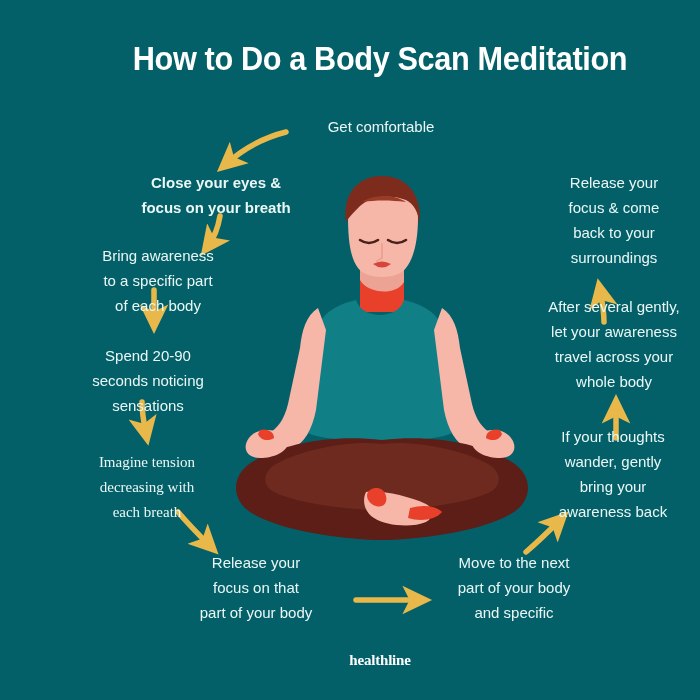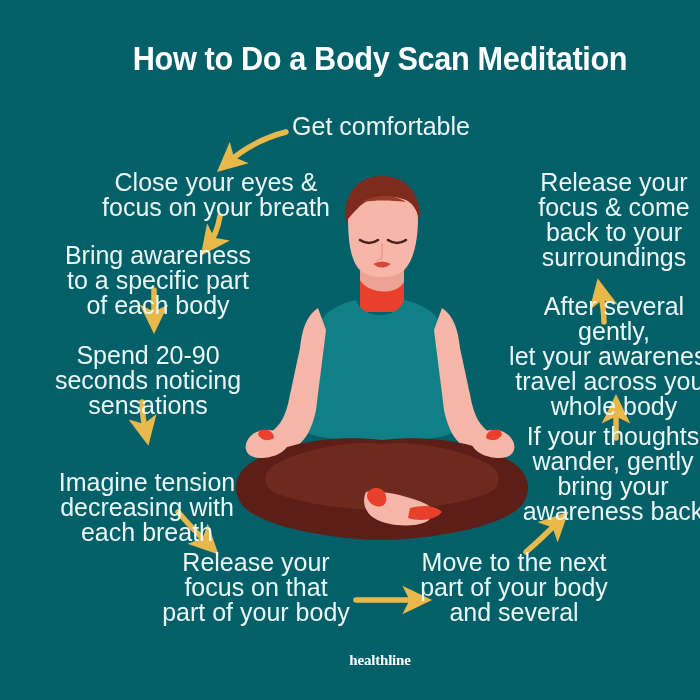--- a/index.html
+++ b/index.html
@@ -19,21 +19,21 @@
     font-weight:bold;
     letter-spacing:-0.4px;
     transform:scaleX(0.93);
     transform-origin:center top;
     white-space:nowrap;
   }
 
   .tbox{
     position:absolute;
     color:#eaf7f6;
-    font-size:25px;
+    font-size:15px;
     line-height:25px;
     white-space:pre-line;
   }
   .tc{text-align:center;}
 
   .logo{
     position:absolute;left:0;top:652px;width:700px;
     text-align:center;
     color:#ffffff;
     font-family:"Liberation Serif", serif;
@@ -161,42 +161,42 @@
       <path d="M496 552 C 510 540 520 530 530 520"></path>
       <path d="M586 438 C 586 426 586 416 586 406"></path>
       <path d="M574 322 C 574 310 572 300 570 290"></path>
     </g>
   </svg>
 
   <div class="title">How to Do a Body Scan Meditation</div>
 
   <div class="tbox tc" style="left:246px;top:114px;width:210px;">Get comfortable</div>
 
-  <div class="tbox tc" style="left:68px;top:170px;width:236px;">Close your eyes &amp;
+  <div class="tbox tc" style="left:68px;top:170px;width:236px;font-weight:bold;">Close your eyes &amp;
 focus on your breath</div>
 
   <div class="tbox tc" style="left:22px;top:243px;width:212px;">Bring awareness
 to a specific part
 of each body</div>
 
   <div class="tbox tc" style="left:16px;top:343px;width:204px;">Spend 20-90
 seconds noticing
 sensations</div>
 
-  <div class="tbox tc" style="left:16px;top:470px;width:202px;">Imagine tension
+  <div class="tbox tc" style="left:16px;top:450px;width:202px;font-family:Liberation Serif, serif;">Imagine tension
 decreasing with
 each breath</div>
 
   <div class="tbox tc" style="left:124px;top:550px;width:204px;">Release your
 focus on that
 part of your body</div>
 
   <div class="tbox tc" style="left:386px;top:550px;width:196px;">Move to the next
 part of your body
-and several</div>
+and specific</div>
 
   <div class="tbox tc" style="left:485px;top:424px;width:196px;text-align:center;">If your thoughts
 wander, gently
 bring your
 awareness back</div>
 
   <div class="tbox tc" style="left:476px;top:294px;width:216px;">After several gently,
 let your awareness
 travel across your
 whole body</div>

